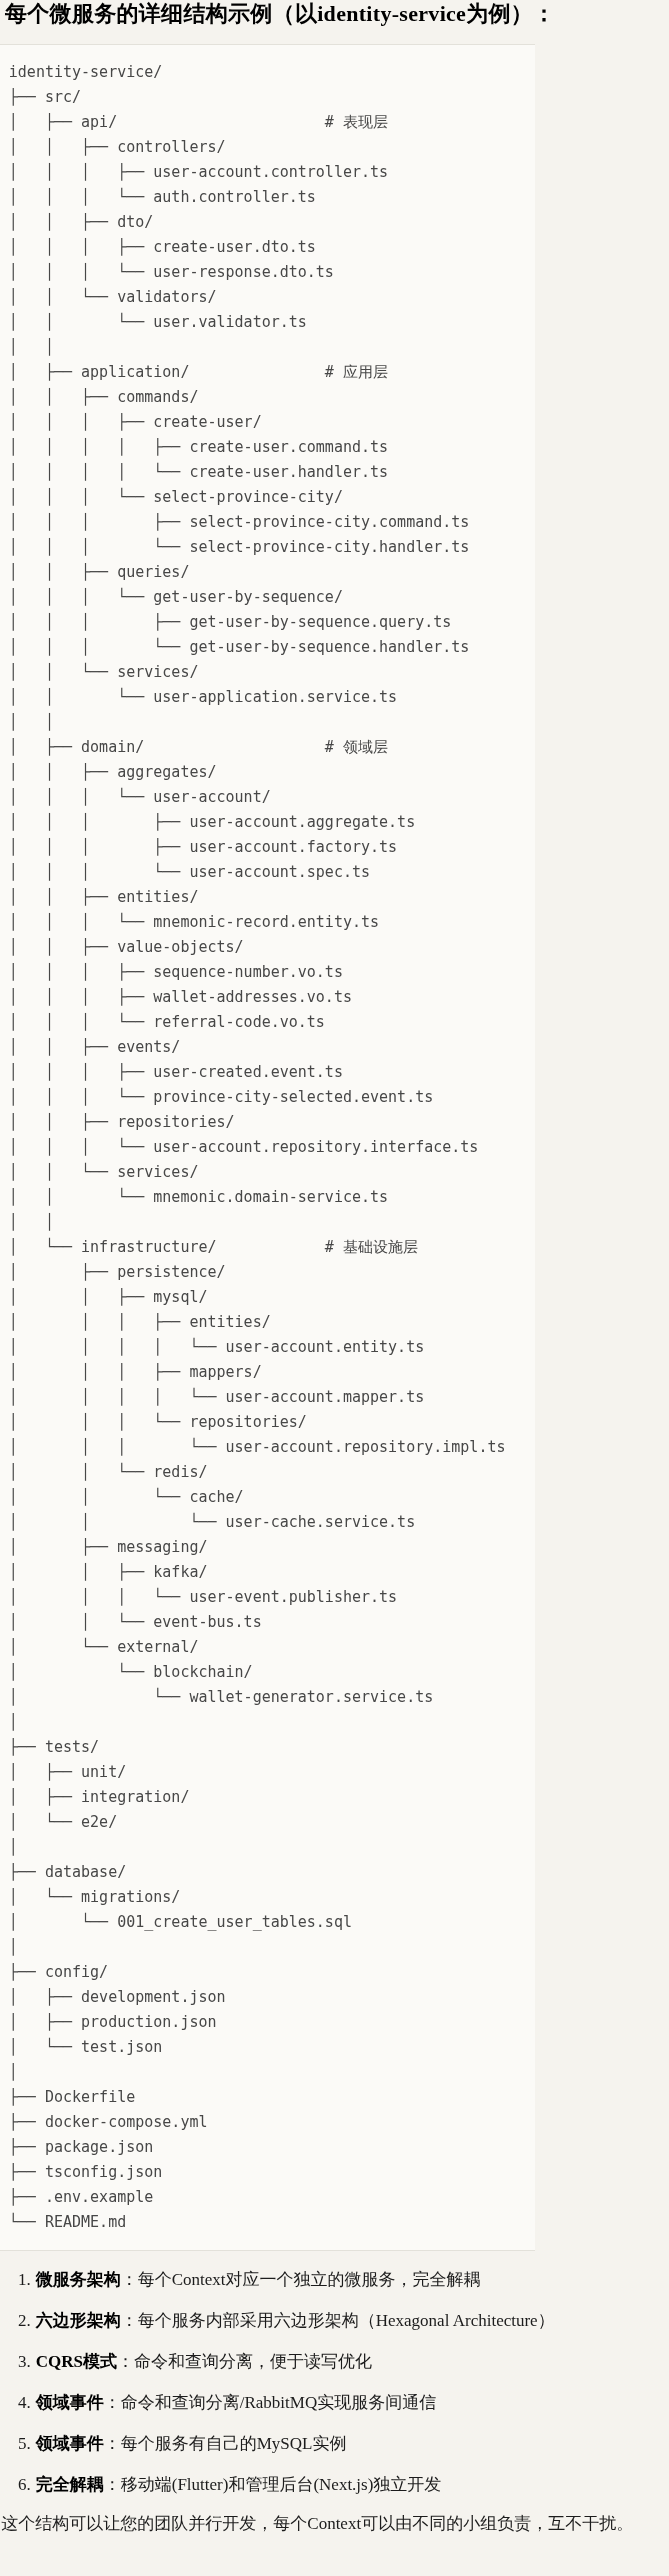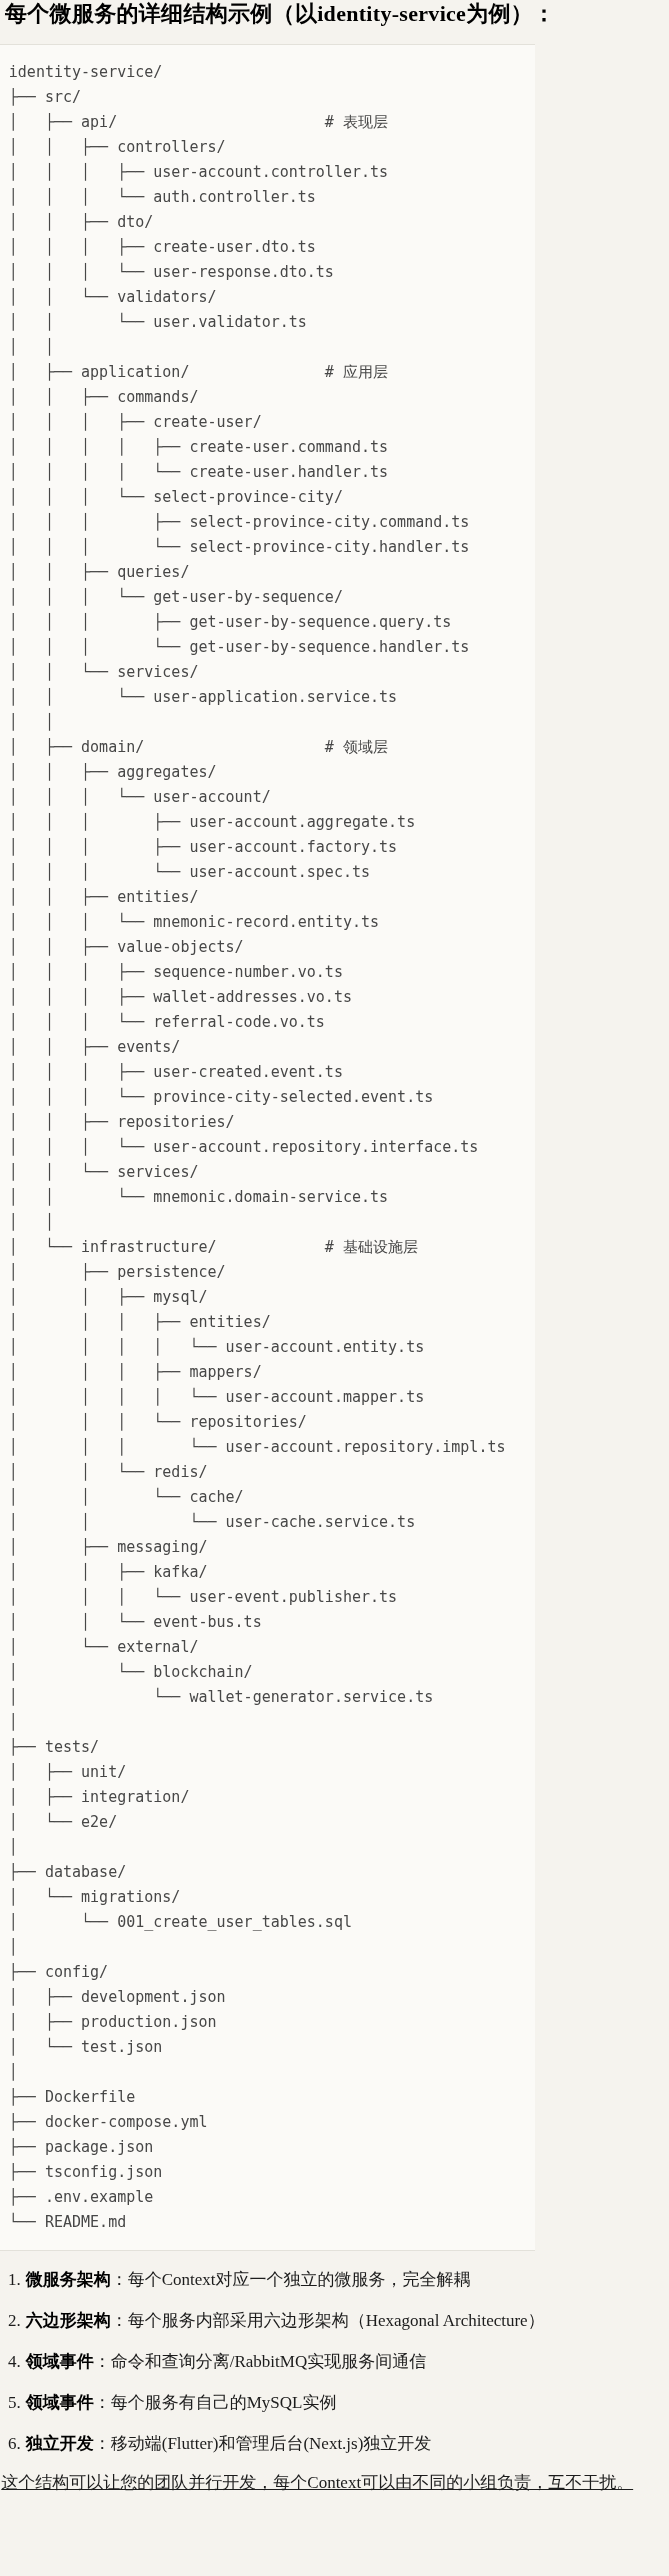--- a/index.html
+++ b/index.html
@@ -46,39 +46,38 @@
   .notes-heading {
     margin: 13.8px 0 0 0;
     padding-left: 5px;
     font-size: 21px;
     line-height: 24px;
     font-weight: bold;
     color: #000000;
   }
   .note-item {
     margin: 17px 0 0 0;
-    padding-left: 8px;
+    padding-left: 18px;
     font-size: 17px;
     line-height: 24px;
     color: #1c1c1c;
   }
   .note-item .num {
     margin-right: 5px;
   }
   .note-item .label {
     font-weight: bold;
     color: #000000;
   }
   .footer-para {
     margin: 15px 0 0 0;
     padding-left: 1.3px;
     font-size: 17px;
     line-height: 24px;
     color: #1c1c1c;
-    text-decoration: underline;
   }
 </style>
 </head>
 <body>
 
 <div class="doc">
 
   <h1 class="doc-title">每个微服务的详细结构示例（以identity-service为例）：</h1>
 
   <div class="code-block">
@@ -173,29 +172,32 @@
 
 
   <div class="note-item">
     <span class="num">1.</span><span class="label">微服务架构</span><span class="text">：每个Context对应一个独立的微服务，完全解耦</span>
   </div>
 
   <div class="note-item">
     <span class="num">2.</span><span class="label">六边形架构</span><span class="text">：每个服务内部采用六边形架构（Hexagonal Architecture）</span>
   </div>
 
+  <div class="note-item">
+    <span class="num">3.</span><span class="label">CQRS模式</span><span class="text">：命令和查询分离，便于读写优化</span>
+  </div>
 
   <div class="note-item">
     <span class="num">4.</span><span class="label">领域事件</span><span class="text">：命令和查询分离/RabbitMQ实现服务间通信</span>
   </div>
 
   <div class="note-item">
     <span class="num">5.</span><span class="label">领域事件</span><span class="text">：每个服务有自己的MySQL实例</span>
   </div>
 
   <div class="note-item">
-    <span class="num">6.</span><span class="label">独立开发</span><span class="text">：移动端(Flutter)和管理后台(Next.js)独立开发</span>
+    <span class="num">6.</span><span class="label">完全解耦</span><span class="text">：移动端(Flutter)和管理后台(Next.js)独立开发</span>
   </div>
 
   <p class="footer-para">这个结构可以让您的团队并行开发，每个Context可以由不同的小组负责，互不干扰。</p>
 
 </div>
 
 
 </body></html>

